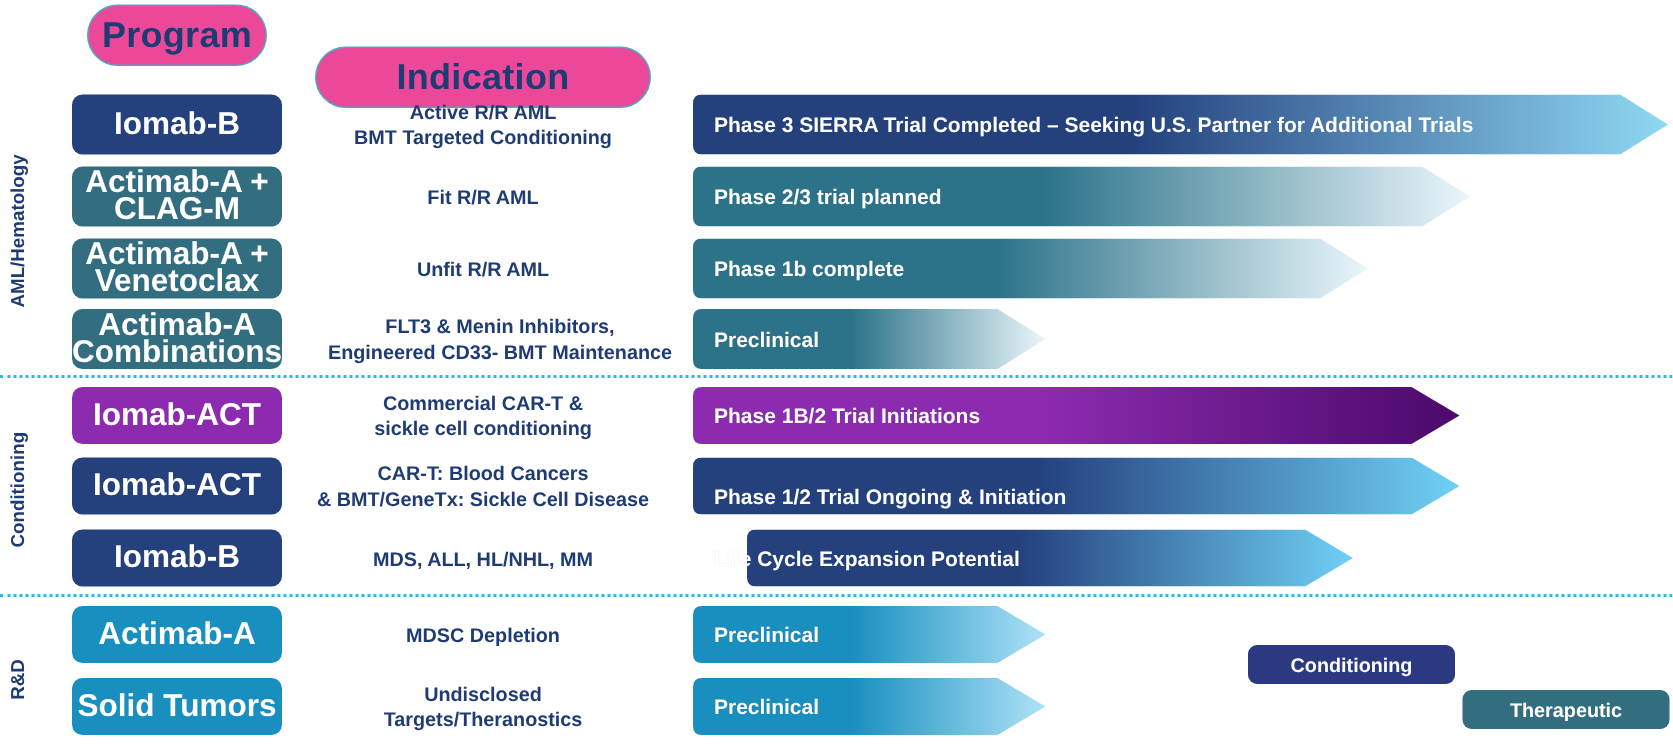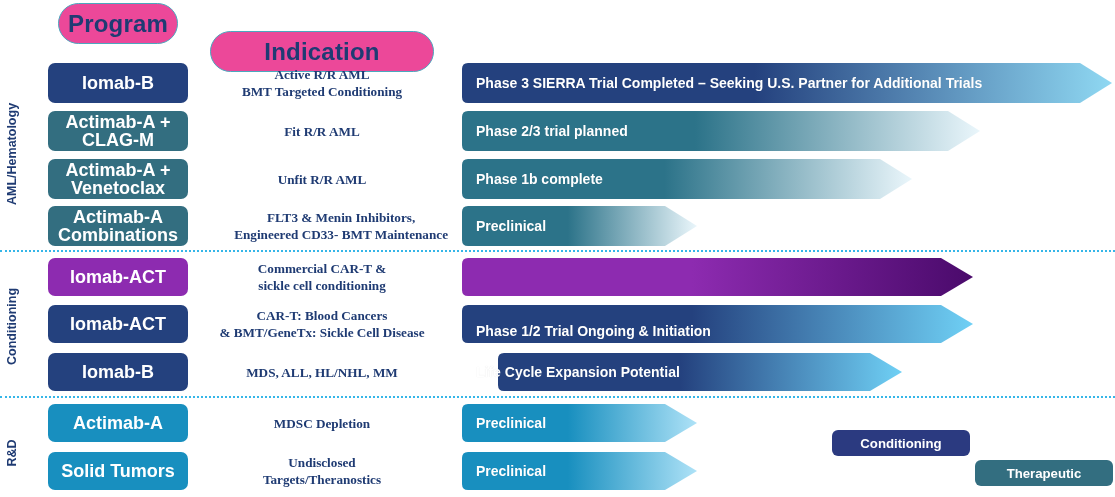--- a/index.html
+++ b/index.html
@@ -36,31 +36,30 @@
     position:absolute;left:0;width:1115px;height:0;
     border-top:2.5px dotted #35B6E8;
   }
   #divider-1{top:250px;}
   #divider-2{top:396px;}
 
   
   .prog{
     position:absolute;left:48px;width:140px;border-radius:7px;
     display:flex;align-items:center;justify-content:center;
-    color:#ffffff;font-weight:bold;font-size:18px;line-height:18px;
+    color:#ffffff;font-weight:bold;font-size:21px;line-height:18px;
     text-align:center;box-sizing:border-box;padding:0 0;
   }
 
   
   .indic{
     position:absolute;left:196px;width:252px;
     display:flex;align-items:center;justify-content:center;
     color:#1F3B73;font-weight:bold;font-size:13.2px;line-height:17px;
     text-align:center;
-    font-family:Liberation Serif, serif;
   }
 
   
   .arrow-wrap{position:absolute;left:462px;}
   .arrow-wrap svg{display:block;}
   .arrow-label{
     position:absolute;left:14px;top:0;height:100%;
     display:flex;align-items:center;
     color:#ffffff;font-weight:bold;font-size:14px;white-space:nowrap;
     text-shadow:0 0 1px rgba(0,0,0,.12);
@@ -184,20 +183,21 @@
         <svg width="511" height="38" viewBox="0 0 511 38">
           <defs>
             <linearGradient id="g4" x1="0" y1="0" x2="1" y2="0">
               <stop offset="0%" stop-color="#8D2BB0"></stop>
               <stop offset="45%" stop-color="#8D2BB0"></stop>
               <stop offset="100%" stop-color="#4A0A6B"></stop>
             </linearGradient>
           </defs>
           <path d="M6,0 L479,0 L511,19 L479,38 L6,38 Q0,38 0,32 L0,6 Q0,0 6,0 Z" fill="url(#g4)"></path>
         </svg>
+        <div class="arrow-label">Phase 1B/2 Trial Initiations</div>
       </div>
       <div class="prog" style="top: 305px; height: 38px; background: rgb(36, 65, 126);">
         <span>Iomab-ACT</span>
       </div>
       <div class="indic" style="top: 305px; height: 38px;">
         <span>CAR-T: Blood Cancers<br>&amp; BMT/GeneTx: Sickle Cell Disease</span>
       </div>
       <div class="arrow-wrap" style="top: 305px; width: 511px; height: 52px;">
         <svg width="511" height="38" viewBox="0 0 511 38">
           <defs>

